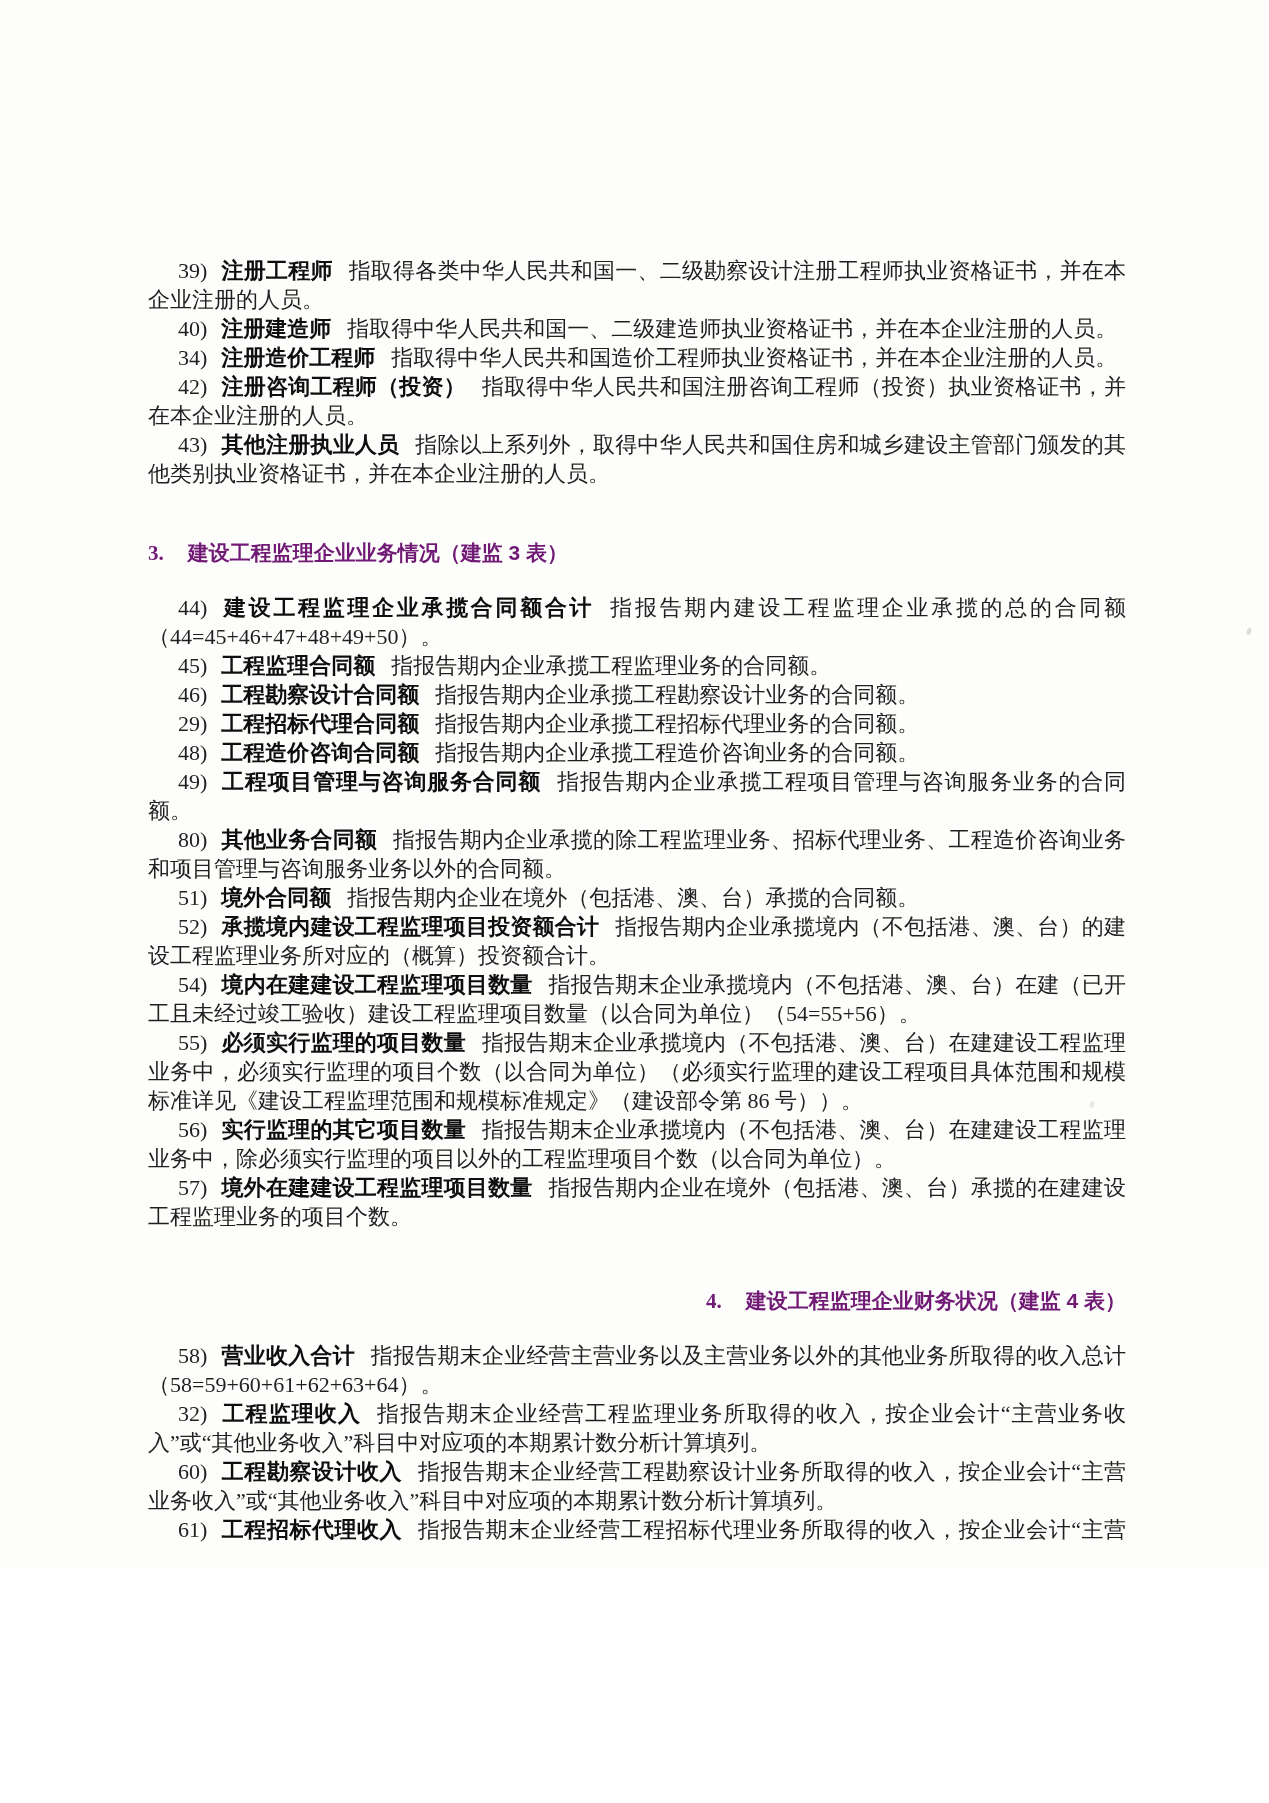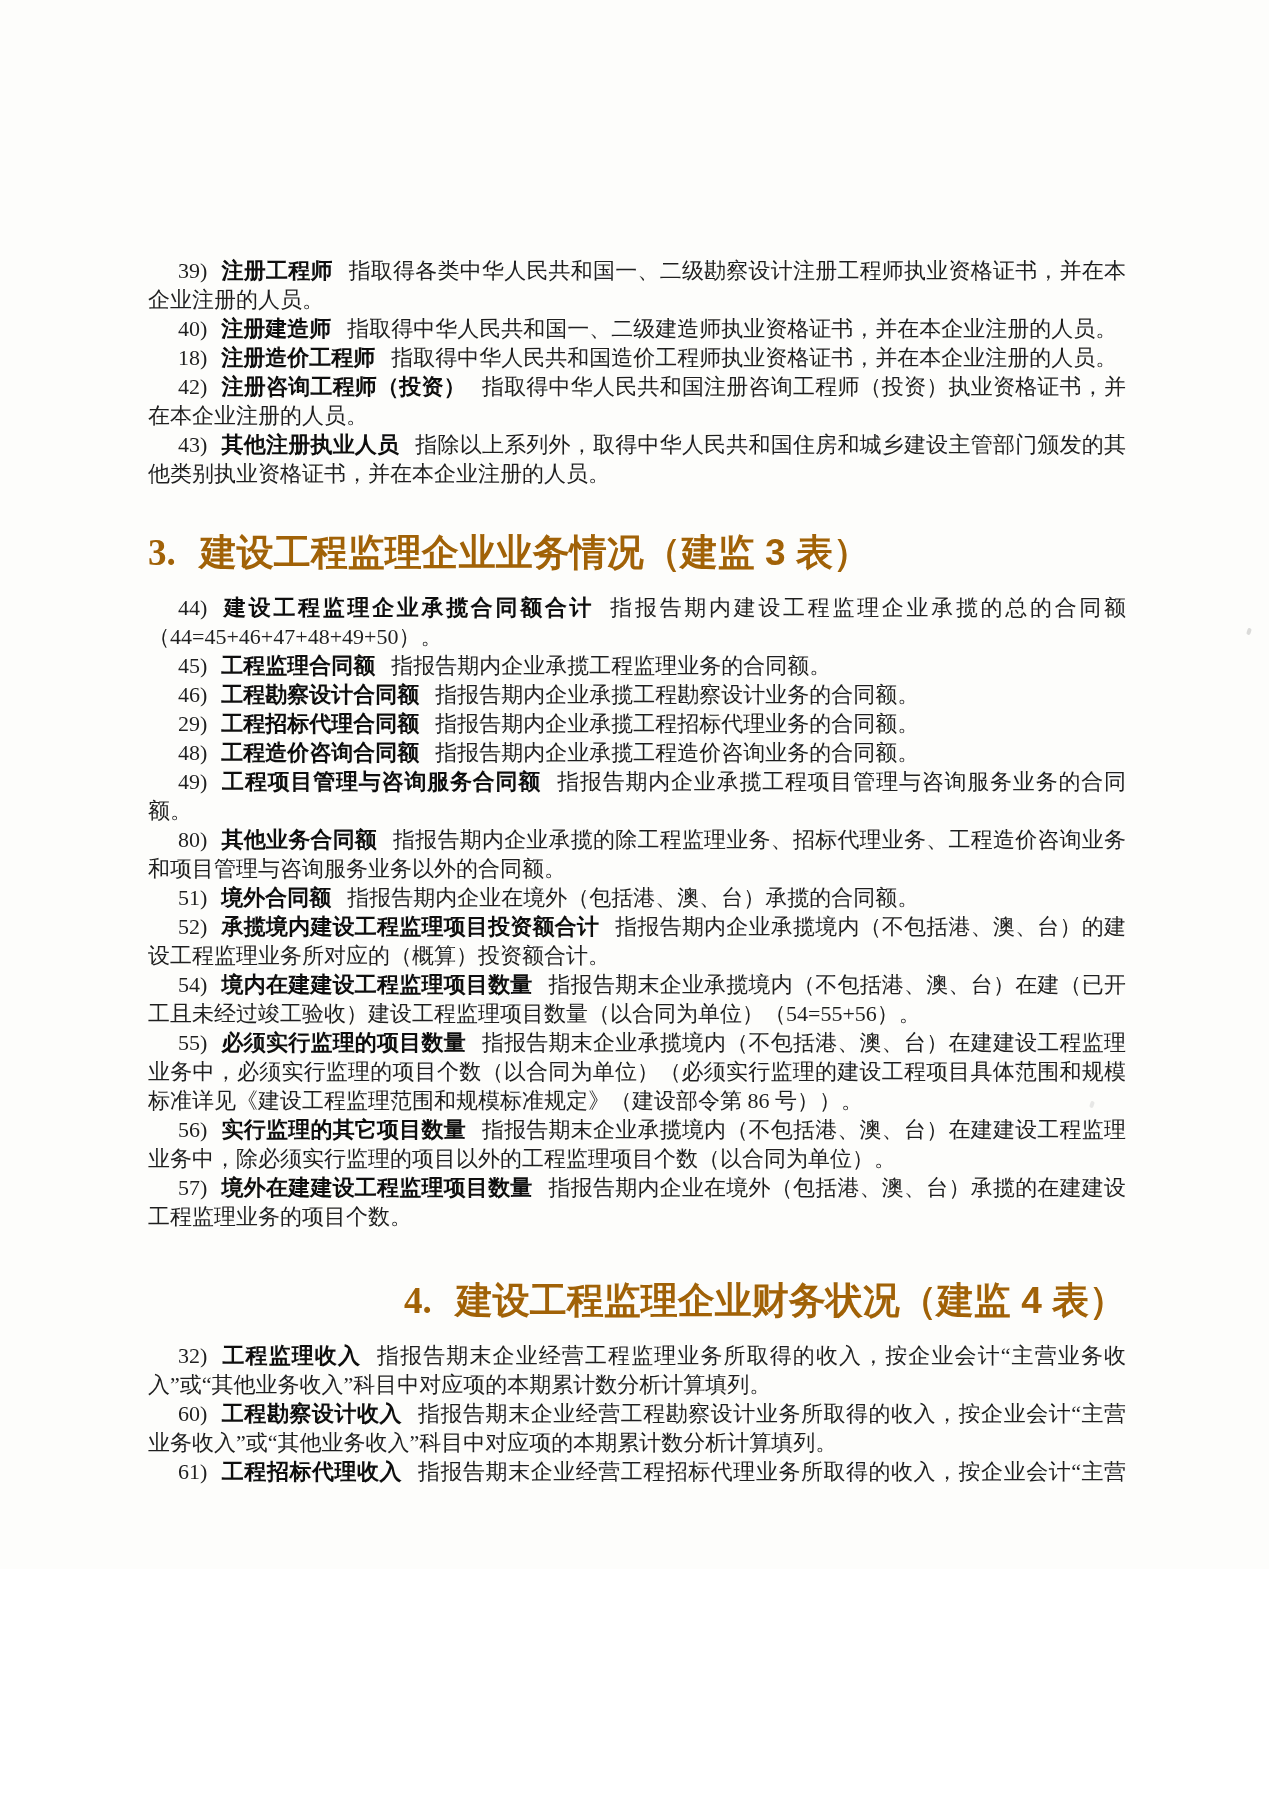--- a/index.html
+++ b/index.html
@@ -30,25 +30,25 @@
     white-space:nowrap;
   }
   .term {
     font-weight:700;
     font-family:"Liberation Sans","DejaVu Sans",sans-serif;
     color:#0e0e0e;
     margin-right:16px;
   }
   .desc { }
   h2.section {
-    font-size:37px;
+    font-size:21px;
     line-height:36px;
     font-weight:700;
     font-family:"Liberation Sans","DejaVu Sans",sans-serif;
-    color:#a16207;
+    color:#701a75;
     text-indent:0;
   }
   h2.section .sec-num {
     font-family:"Liberation Serif","DejaVu Serif",serif;
     font-weight:700;
     margin-right:24px;
   }
   h2#sec3 { margin:47px 0 22px 0; }
   h2#sec4 { margin:52px 0 22px 0;text-align:right; }
   .pagefoot {
@@ -74,21 +74,21 @@
   .speck.s2 { left:1090px; top:1101px; opacity:0.22; }
 </style>
 </head>
 <body>
 
 <div class="page">
   <div class="content">
 
     <p class="item"><span class="num">39)</span><span class="term">注册工程师</span><span class="desc">指取得各类中华人民共和国一、二级勘察设计注册工程师执业资格证书，并在本企业注册的人员。</span></p>
     <p class="item"><span class="num">40)</span><span class="term">注册建造师</span><span class="desc">指取得中华人民共和国一、二级建造师执业资格证书，并在本企业注册的人员。</span></p>
-    <p class="item"><span class="num">18)</span><span class="term">注册造价工程师</span><span class="desc">指取得中华人民共和国造价工程师执业资格证书，并在本企业注册的人员。</span></p>
+    <p class="item"><span class="num">34)</span><span class="term">注册造价工程师</span><span class="desc">指取得中华人民共和国造价工程师执业资格证书，并在本企业注册的人员。</span></p>
     <p class="item"><span class="num">42)</span><span class="term">注册咨询工程师（投资）</span><span class="desc">指取得中华人民共和国注册咨询工程师（投资）执业资格证书，并在本企业注册的人员。</span></p>
     <p class="item"><span class="num">43)</span><span class="term">其他注册执业人员</span><span class="desc">指除以上系列外，取得中华人民共和国住房和城乡建设主管部门颁发的其他类别执业资格证书，并在本企业注册的人员。</span></p>
 
     <h2 class="section" id="sec3"><span class="sec-num">3.</span><span>建设工程监理企业业务情况（建监 3 表）</span></h2>
 
     <p class="item"><span class="num">44)</span><span class="term">建设工程监理企业承揽合同额合计</span><span class="desc">指报告期内建设工程监理企业承揽的总的合同额（44=45+46+47+48+49+50）。</span></p>
     <p class="item"><span class="num">45)</span><span class="term">工程监理合同额</span><span class="desc">指报告期内企业承揽工程监理业务的合同额。</span></p>
     <p class="item"><span class="num">46)</span><span class="term">工程勘察设计合同额</span><span class="desc">指报告期内企业承揽工程勘察设计业务的合同额。</span></p>
     <p class="item"><span class="num">29)</span><span class="term">工程招标代理合同额</span><span class="desc">指报告期内企业承揽工程招标代理业务的合同额。</span></p>
     <p class="item"><span class="num">48)</span><span class="term">工程造价咨询合同额</span><span class="desc">指报告期内企业承揽工程造价咨询业务的合同额。</span></p>
@@ -96,20 +96,21 @@
     <p class="item"><span class="num">80)</span><span class="term">其他业务合同额</span><span class="desc">指报告期内企业承揽的除工程监理业务、招标代理业务、工程造价咨询业务和项目管理与咨询服务业务以外的合同额。</span></p>
     <p class="item"><span class="num">51)</span><span class="term">境外合同额</span><span class="desc">指报告期内企业在境外（包括港、澳、台）承揽的合同额。</span></p>
     <p class="item"><span class="num">52)</span><span class="term">承揽境内建设工程监理项目投资额合计</span><span class="desc">指报告期内企业承揽境内（不包括港、澳、台）的建设工程监理业务所对应的（概算）投资额合计。</span></p>
     <p class="item"><span class="num">54)</span><span class="term">境内在建建设工程监理项目数量</span><span class="desc">指报告期末企业承揽境内（不包括港、澳、台）在建（已开工且未经过竣工验收）建设工程监理项目数量（以合同为单位）（54=55+56）。</span></p>
     <p class="item"><span class="num">55)</span><span class="term">必须实行监理的项目数量</span><span class="desc">指报告期末企业承揽境内（不包括港、澳、台）在建建设工程监理业务中，必须实行监理的项目个数（以合同为单位）（必须实行监理的建设工程项目具体范围和规模标准详见《建设工程监理范围和规模标准规定》（建设部令第 86 号））。</span></p>
     <p class="item"><span class="num">56)</span><span class="term">实行监理的其它项目数量</span><span class="desc">指报告期末企业承揽境内（不包括港、澳、台）在建建设工程监理业务中，除必须实行监理的项目以外的工程监理项目个数（以合同为单位）。</span></p>
     <p class="item"><span class="num">57)</span><span class="term">境外在建建设工程监理项目数量</span><span class="desc">指报告期内企业在境外（包括港、澳、台）承揽的在建建设工程监理业务的项目个数。</span></p>
 
     <h2 class="section" id="sec4"><span class="sec-num">4.</span><span>建设工程监理企业财务状况（建监 4 表）</span></h2>
 
+    <p class="item"><span class="num">58)</span><span class="term">营业收入合计</span><span class="desc">指报告期末企业经营主营业务以及主营业务以外的其他业务所取得的收入总计（58=59+60+61+62+63+64）。</span></p>
     <p class="item"><span class="num">32)</span><span class="term">工程监理收入</span><span class="desc">指报告期末企业经营工程监理业务所取得的收入，按企业会计“主营业务收入”或“其他业务收入”科目中对应项的本期累计数分析计算填列。</span></p>
     <p class="item"><span class="num">60)</span><span class="term">工程勘察设计收入</span><span class="desc">指报告期末企业经营工程勘察设计业务所取得的收入，按企业会计“主营业务收入”或“其他业务收入”科目中对应项的本期累计数分析计算填列。</span></p>
     <p class="item force-justify"><span class="num">61)</span><span class="term">工程招标代理收入</span><span class="desc">指报告期末企业经营工程招标代理业务所取得的收入，按企业会计“主营</span></p>
 
   </div>
 
   <div class="pagefoot">
     <span class="dash">—</span>
       <span class="pnum">20</span>
       <span class="dash">—</span>

